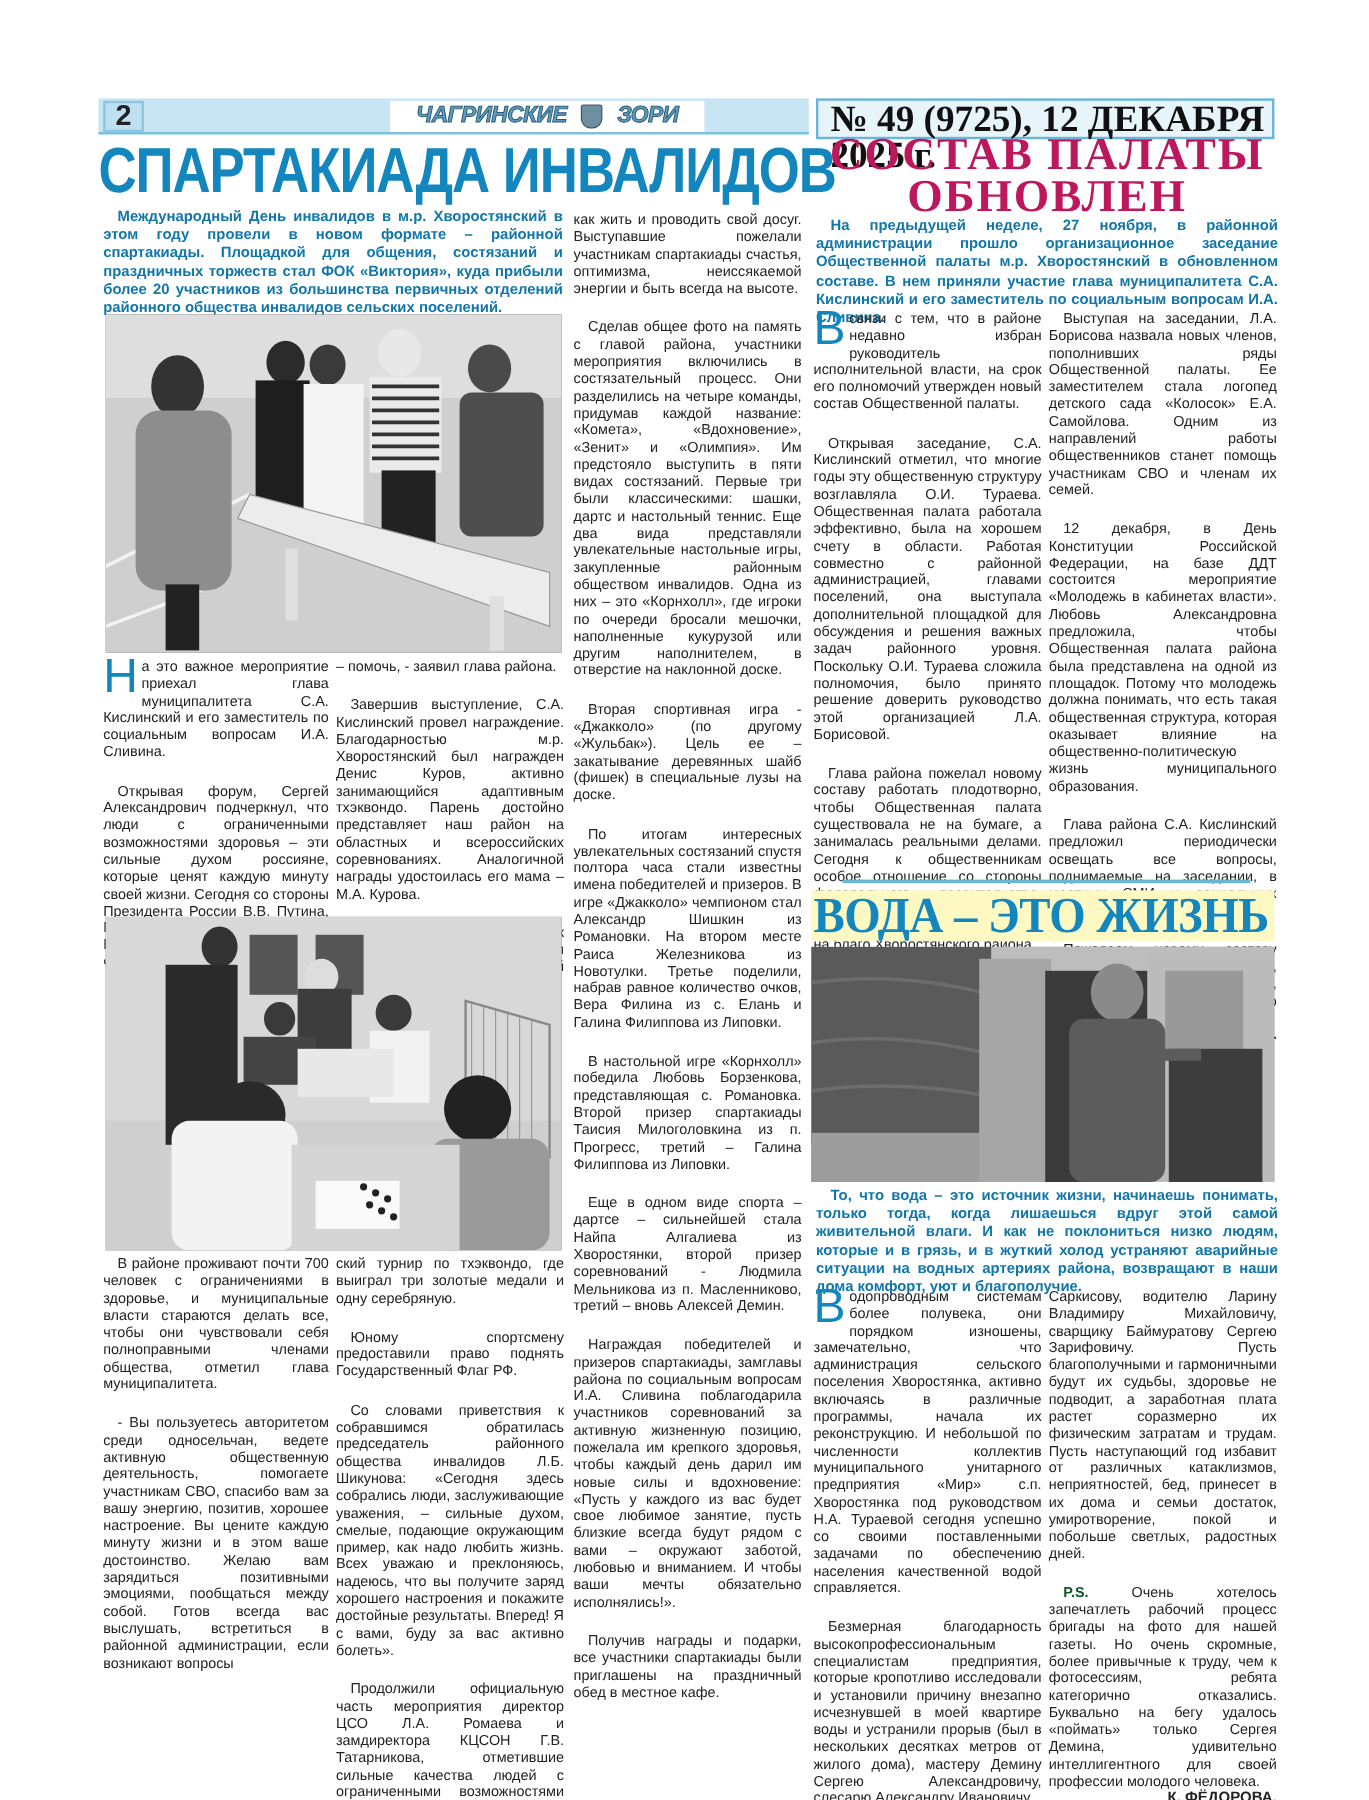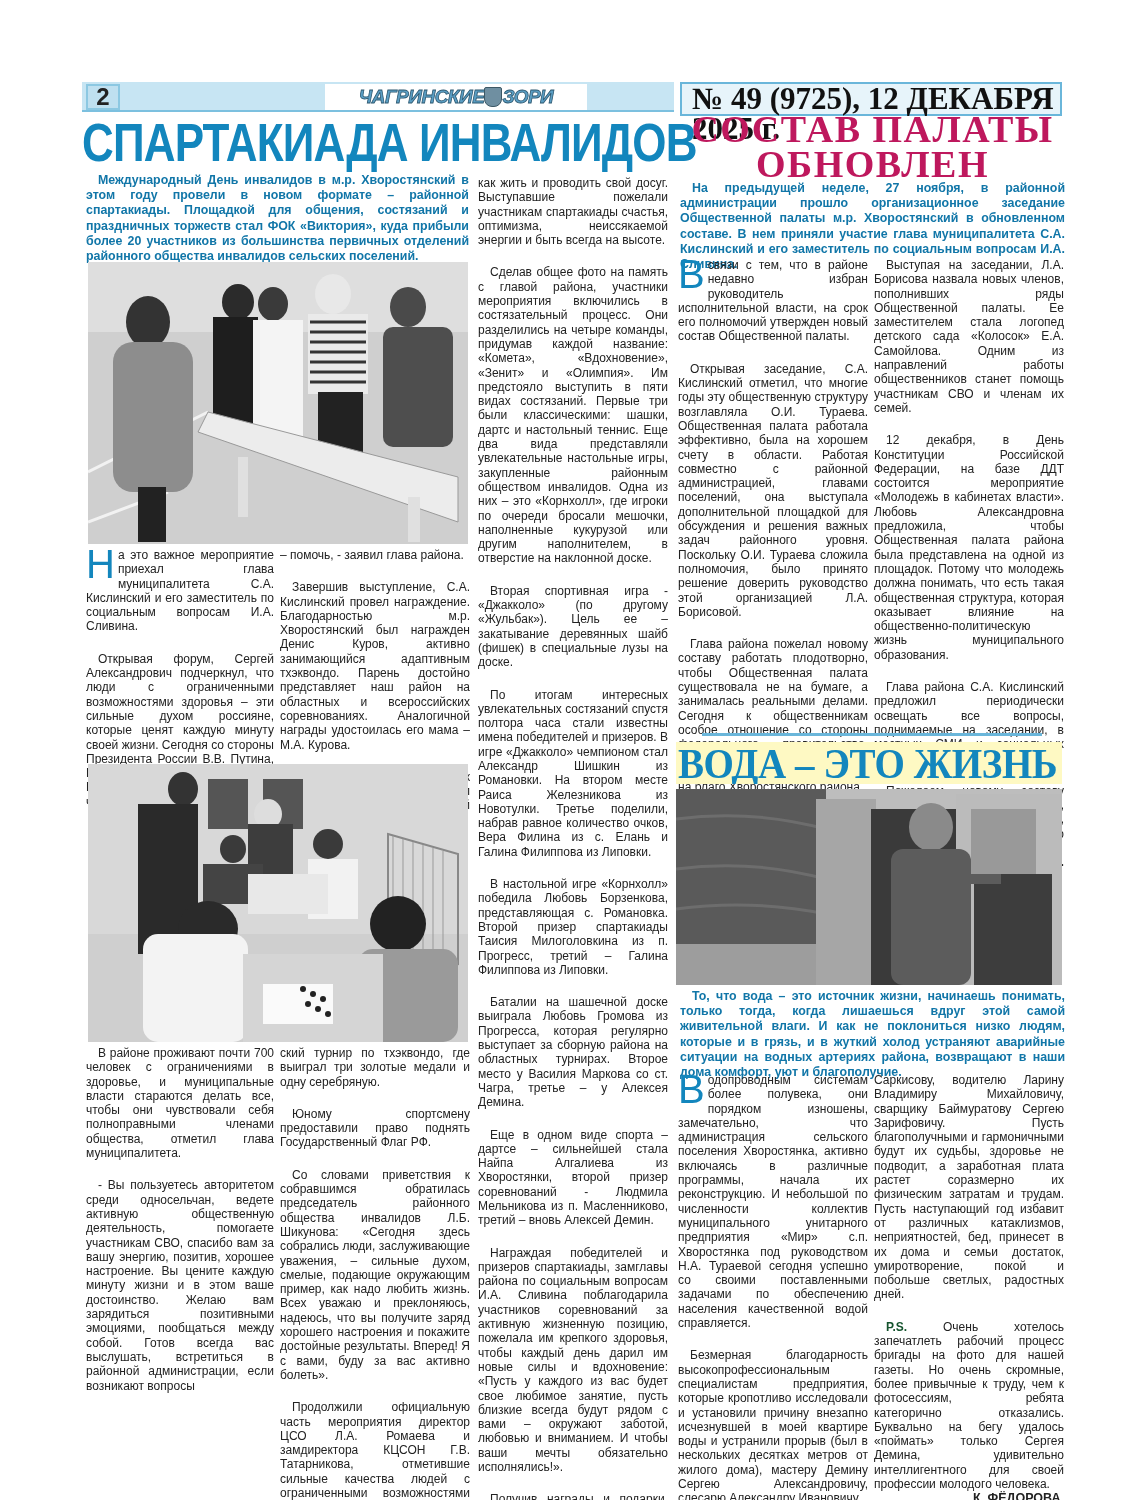--- a/index.html
+++ b/index.html
@@ -4,21 +4,21 @@
 <style>
   * { box-sizing: border-box; margin: 0; padding: 0; }
   html, body { width: 1141px; height: 1500px; background: #ffffff; overflow: hidden; }
   body { position: relative; font-family: "Liberation Sans", sans-serif; color: #1a1a1a; }
 
   .abs { position: absolute; }
 
   
   .hdr-bar { left: 82px; top: 82px; width: 592px; height: 30px; background: #c7e5f3; border-bottom: 2px solid #7cc0df; }
   .page-num { left: 86px; top: 84px; width: 34px; height: 26px; background: #bfe0f0; border: 2px solid #8cc8e2; font-weight: bold; font-size: 24px; line-height: 22px; text-align: center; color: #222; }
-  .masthead { left: 325px; top: 84px; width: 262px; height: 26px; background: #fff; display: flex; align-items: center; justify-content: center; gap: 0; }
+  .masthead { left: 325px; top: 84px; width: 262px; height: 26px; background: #fff; display: flex; align-items: center; justify-content: center; gap: 12px; }
   .masthead span { font-family: "Liberation Sans", sans-serif; font-weight: bold; font-style: italic; font-size: 19px; letter-spacing: -0.5px; color: #5a9ec4; -webkit-text-stroke: 0.8px #2e5870; text-transform: uppercase; }
   .crest { width: 18px; height: 20px; background: #6f8fa1; border: 1px solid #3c5866; border-radius: 2px 2px 8px 8px; }
   .issue-box { left: 680px; top: 82px; width: 382px; height: 34px; border: 2px solid #6ab6da; background: #e7f4fa; font-family: "Liberation Serif", serif; font-size: 31px; font-weight: bold; line-height: 30px; padding-left: 10px; color: #111; }
 
   
   .h-spart { left: 82px; top: 114px; width: 586px; height: 58px; font-family: "Liberation Sans", sans-serif; font-weight: bold; font-size: 53px; color: #1386bd; line-height: 58px; transform: scaleX(0.83); transform-origin: left top; white-space: nowrap; letter-spacing: -1px; }
   .h-sostav { left: 675px; top: 112px; width: 395px; text-align: center; font-family: "Liberation Serif", serif; font-weight: bold; font-size: 38px; line-height: 35px; color: #be185d; letter-spacing: 1.5px; }
 
   .lead { font-weight: bold; color: #1176a8; font-size: 12.4px; line-height: 15.2px; text-align: justify; text-indent: 12px; }
 
@@ -133,21 +133,20 @@
   <p>Со словами приветствия к собравшимся обратилась председатель районного общества инвалидов Л.Б. Шикунова: «Сегодня здесь собрались люди, заслуживающие уважения, – сильные духом, смелые, подающие окружающим пример, как надо любить жизнь. Всех уважаю и преклоняюсь, надеюсь, что вы получите заряд хорошего настроения и покажите достойные результаты. Вперед! Я с вами, буду за вас активно болеть».</p>
   <p>Продолжили официальную часть мероприятия директор ЦСО Л.А. Ромаева и замдиректора КЦСОН Г.В. Татарникова, отметившие сильные качества людей с ограниченными возможностями здоровья, показывающих соотечественникам,</p>
 </div>
 
 <div class="abs col" style="left:478px; top:176px; width:190px;">
   <p style="text-indent:0">как жить и проводить свой досуг. Выступавшие пожелали участникам спартакиады счастья, оптимизма, неиссякаемой энергии и быть всегда на высоте.</p>
   <p>Сделав общее фото на память с главой района, участники мероприятия включились в состязательный процесс. Они разделились на четыре команды, придумав каждой название: «Комета», «Вдохновение», «Зенит» и «Олимпия». Им предстояло выступить в пяти видах состязаний. Первые три были классическими: шашки, дартс и настольный теннис. Еще два вида представляли увлекательные настольные игры, закупленные районным обществом инвалидов. Одна из них – это «Корнхолл», где игроки по очереди бросали мешочки, наполненные кукурузой или другим наполнителем, в отверстие на наклонной доске.</p>
   <p>Вторая спортивная игра - «Джакколо» (по другому «Жульбак»). Цель ее – закатывание деревянных шайб (фишек) в специальные лузы на доске.</p>
   <p>По итогам интересных увлекательных состязаний спустя полтора часа стали известны имена победителей и призеров. В игре «Джакколо» чемпионом стал Александр Шишкин из Романовки. На втором месте Раиса Железникова из Новотулки. Третье поделили, набрав равное количество очков, Вера Филина из с. Елань и Галина Филиппова из Липовки.</p>
   <p>В настольной игре «Корнхолл» победила Любовь Борзенкова, представляющая с. Романовка. Второй призер спартакиады Таисия Милоголовкина из п. Прогресс, третий – Галина Филиппова из Липовки.</p>
-  <p>Баталии на шашечной доске выиграла Любовь Громова из Прогресса, которая регулярно выступает за сборную района на областных турнирах. Второе место у Василия Маркова со ст. Чагра, третье – у Алексея Демина.</p>
   <p>Еще в одном виде спорта – дартсе – сильнейшей стала Найпа Алгалиева из Хворостянки, второй призер соревнований - Людмила Мельникова из п. Масленниково, третий – вновь Алексей Демин.</p>
   <p>Награждая победителей и призеров спартакиады, замглавы района по социальным вопросам И.А. Сливина поблагодарила участников соревнований за активную жизненную позицию, пожелала им крепкого здоровья, чтобы каждый день дарил им новые силы и вдохновение: «Пусть у каждого из вас будет свое любимое занятие, пусть близкие всегда будут рядом с вами – окружают заботой, любовью и вниманием. И чтобы ваши мечты обязательно исполнялись!».</p>
   <p>Получив награды и подарки, все участники спартакиады были приглашены на праздничный обед в местное кафе.</p>
 
 </div>
 
 <div class="abs h-sostav">
   <div>СОСТАВ ПАЛАТЫ</div>
   <div>ОБНОВЛЕН</div>
 </div>

